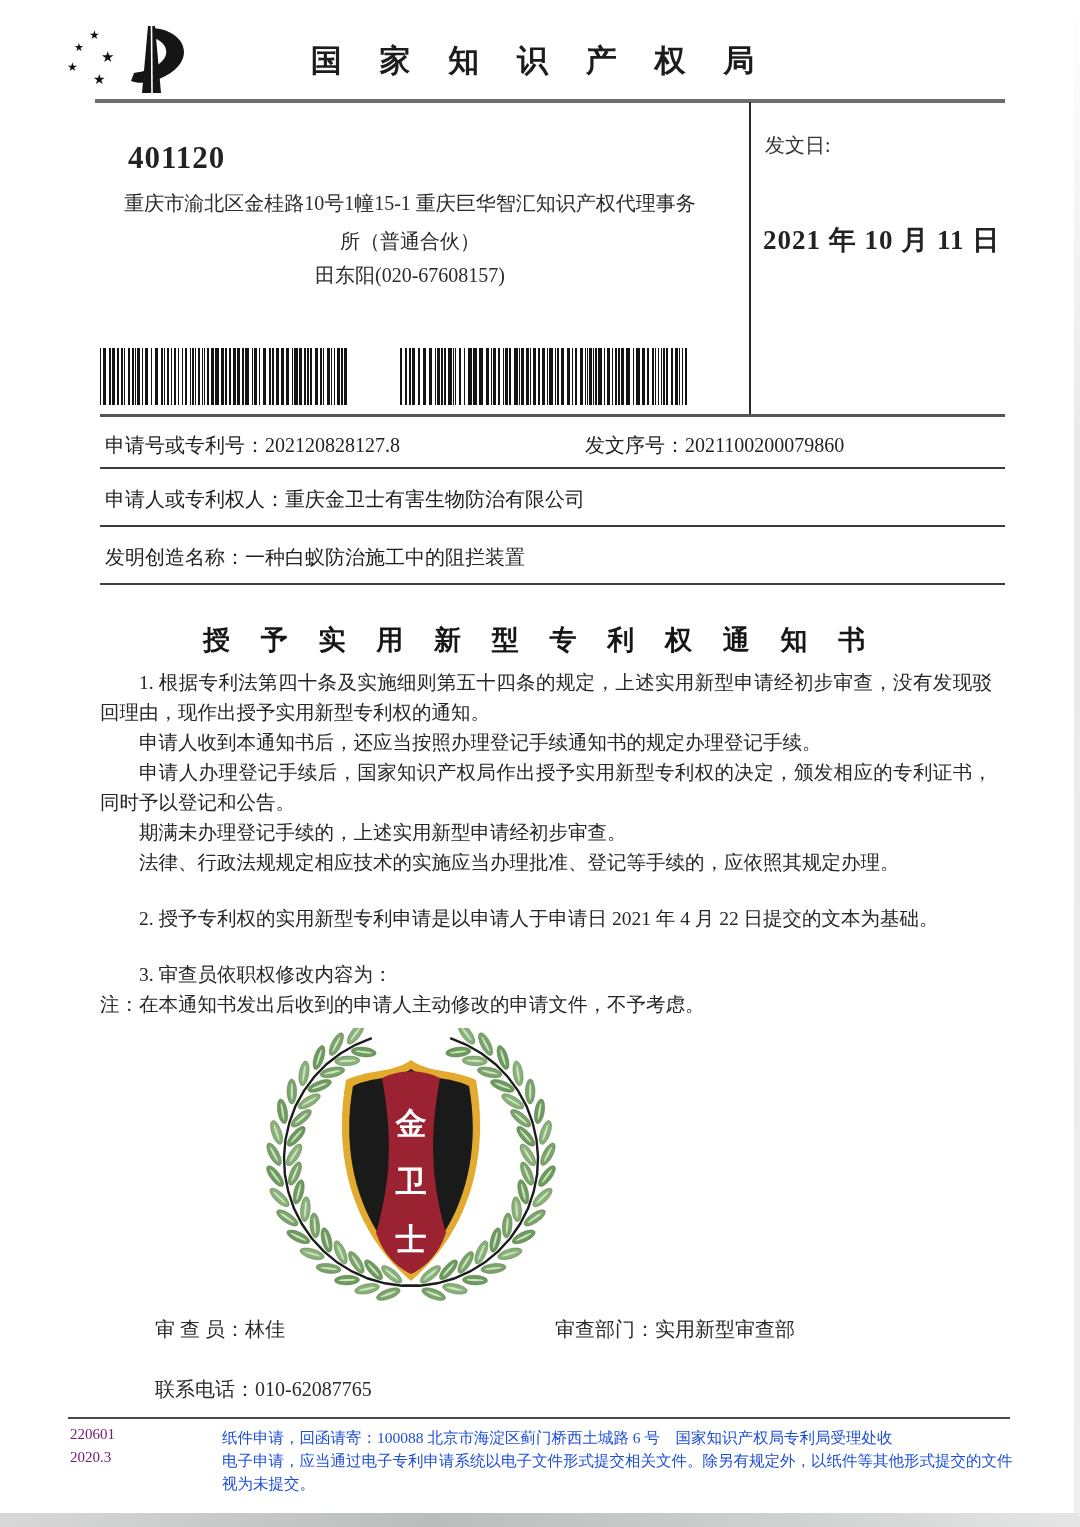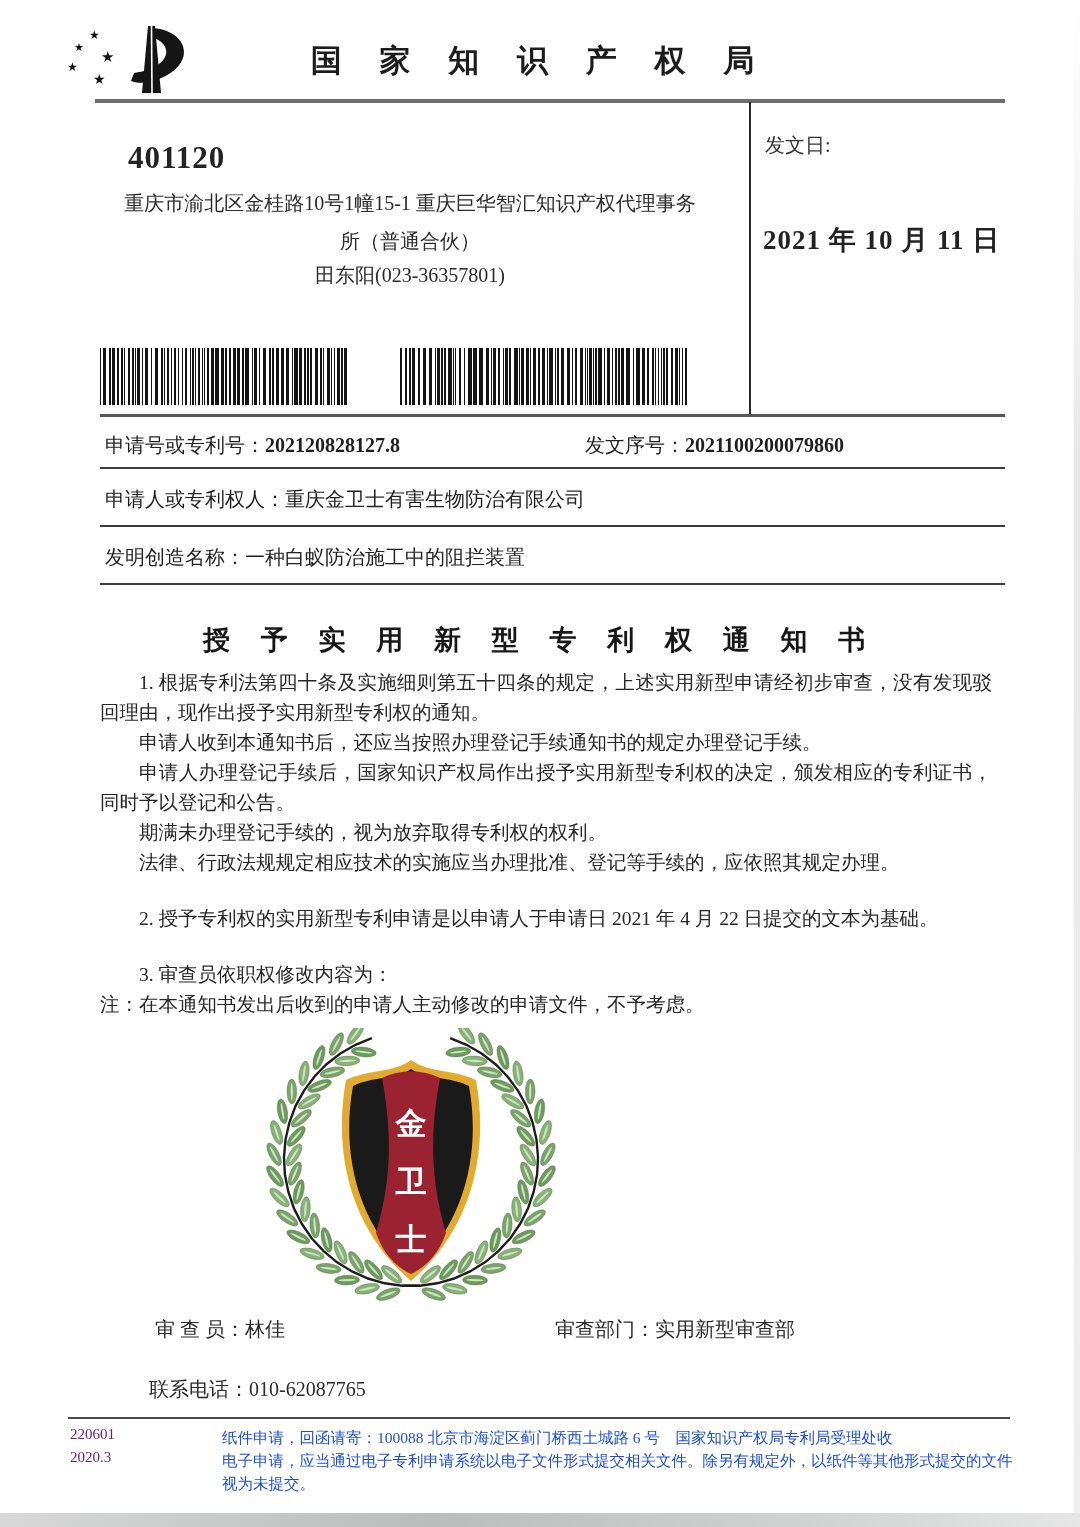--- a/index.html
+++ b/index.html
@@ -22,21 +22,21 @@
   .postcode{left:128px; top:140px; font-size:31px; font-weight:bold; letter-spacing:1px;}
   .addr{left:100px; width:620px; text-align:center; font-size:20px; color:#2b2b2b;}
   
   .dispatch-label{left:765px; top:132px; font-size:20px; color:#333;}
   .dispatch-date{left:763px; top:222px; font-size:27px; font-weight:600; letter-spacing:1px;}
   
   .barcode{top:348px; height:57px;}
   
   .meta-row{font-size:20px; color:#1f1f1f;}
   .lbl{font-weight:normal;}
-  .val-bold{font-weight:bold;}
+  .val-bold{font-weight:normal;}
   
   .notice-title{left:0; right:0; top:622px; text-align:center;
     font-size:27px; font-weight:bold; letter-spacing:12px; color:#161616;}
   .body-text{left:100px; top:668px; width:892px; font-size:19.5px; line-height:30px; color:#262626;}
   .body-text p{margin:0; text-align:justify;}
   .body-text p.indent{text-indent:2em;}
   .gap-before{margin-top:26px !important;}
   
   .signoff{font-size:20px; color:#2a2a2a;}
   
@@ -64,21 +64,21 @@
     <path d="M86.5,8 L87,75" stroke="#fff" stroke-width="1.6" fill="none"></path>
   </svg>
 
   <div class="abs header-title">国 家 知 识 产 权 局</div>
   <div class="abs rule-top"></div>
   <div class="abs vline"></div>
 
   <div class="abs postcode">401120</div>
   <div class="abs addr" style="top:190px; white-space:nowrap;">重庆市渝北区金桂路10号1幢15-1 重庆巨华智汇知识产权代理事务</div>
   <div class="abs addr" style="top:228px;">所（普通合伙）</div>
-  <div class="abs addr" style="top:262px;">田东阳(023-36357801)</div>
+  <div class="abs addr" style="top:262px;">田东阳(020-67608157)</div>
 
   <div class="abs dispatch-label">发文日:</div>
   <div class="abs dispatch-date">2021 年 10 月 11 日</div>
 
   <svg class="abs barcode" style="left:100px;" width="253" height="57" viewBox="0 0 253 57">
       <rect x="0" y="0" width="1" height="57" fill="#141414"></rect>
       <rect x="3" y="0" width="3" height="57" fill="#141414"></rect>
       <rect x="9" y="0" width="2" height="57" fill="#141414"></rect>
       <rect x="12" y="0" width="3" height="57" fill="#141414"></rect>
       <rect x="17" y="0" width="2" height="57" fill="#141414"></rect>
@@ -234,21 +234,21 @@
     <span class="lbl">发明创造名称：</span><span>一种白蚁防治施工中的阻拦装置</span>
   </div>
   <div class="abs rule-mid" style="top:583px;"></div>
 
   <div class="abs notice-title">授 予 实 用 新 型 专 利 权 通 知 书</div>
 
   <div class="abs body-text">
     <p class="indent">1. 根据专利法第四十条及实施细则第五十四条的规定，上述实用新型申请经初步审查，没有发现驳回理由，现作出授予实用新型专利权的通知。</p>
     <p class="indent">申请人收到本通知书后，还应当按照办理登记手续通知书的规定办理登记手续。</p>
     <p class="indent">申请人办理登记手续后，国家知识产权局作出授予实用新型专利权的决定，颁发相应的专利证书，同时予以登记和公告。</p>
-    <p class="indent">期满未办理登记手续的，视为放弃取得专利权的权利。</p>
+    <p class="indent">期满未办理登记手续的，上述实用新型申请经初步审查。</p>
     <p class="indent">法律、行政法规规定相应技术的实施应当办理批准、登记等手续的，应依照其规定办理。</p>
     <p class="indent gap-before">2. 授予专利权的实用新型专利申请是以申请人于申请日 2021 年 4 月 22 日提交的文本为基础。</p>
     <p class="indent gap-before">3. 审查员依职权修改内容为：</p>
     <p>注：在本通知书发出后收到的申请人主动修改的申请文件，不予考虑。</p>
   </div>
 
   <svg class="abs" style="left:250px; top:1028px;" width="322" height="296" viewBox="0 0 322 296">
     <g id="wreath">
         <path d="M152.4,257.7L169.9,257.7L187.2,255.3L204.0,250.5L220.0,243.4L234.9,234.3L248.4,223.1L260.3,210.2L270.2,195.8L278.1,180.2L283.7,163.7L287.1,146.5L288.0,129.0L286.5,111.6L282.6,94.5L276.5,78.1L268.1,62.8L257.7,48.7L245.5,36.2L231.6,25.5L216.5,16.8L200.2,10.2" fill="none" stroke="#1d1d1d" stroke-width="2.4"></path>
         <g transform="translate(183.7,266.1) rotate(20.5)">
@@ -534,21 +534,21 @@
       <text x="161" y="222" font-size="31" fill="#fff" text-anchor="middle" font-weight="600">士</text>
     </g>
   </svg>
 
   <div class="abs signoff" style="left:155px; top:1316px;">
     <span>审 查 员：</span><span>林佳</span>
   </div>
   <div class="abs signoff" style="left:555px; top:1316px;">
     <span>审查部门：</span><span>实用新型审查部</span>
   </div>
-  <div class="abs signoff" style="left:149px; top:1376px;text-align:right;">
+  <div class="abs signoff" style="left:155px; top:1376px;text-align:right;">
     <span>联系电话：</span><span>010-62087765</span>
   </div>
 
   <div class="abs footer-rule"></div>
   <div class="abs footer-code" style="top:1426px;">220601</div>
   <div class="abs footer-code" style="top:1449px;">2020.3</div>
   <div class="abs footer-text">
     <p>纸件申请，回函请寄：100088 北京市海淀区蓟门桥西土城路 6 号　国家知识产权局专利局受理处收</p>
     <p>电子申请，应当通过电子专利申请系统以电子文件形式提交相关文件。除另有规定外，以纸件等其他形式提交的文件视为未提交。</p>
   </div>

